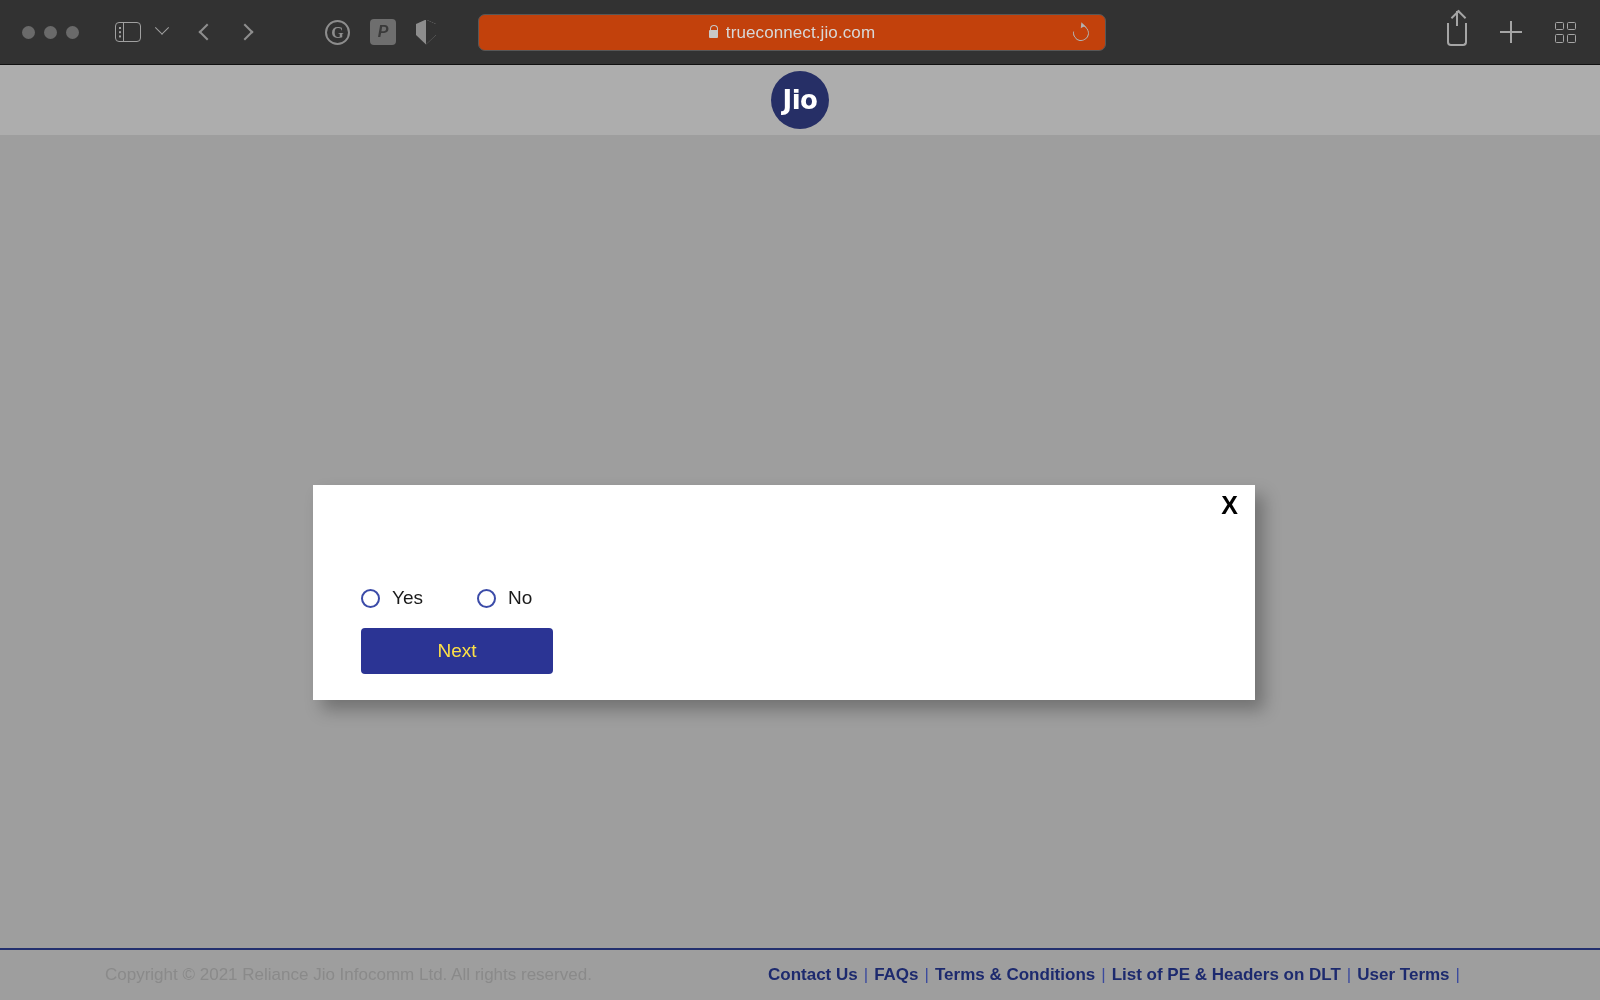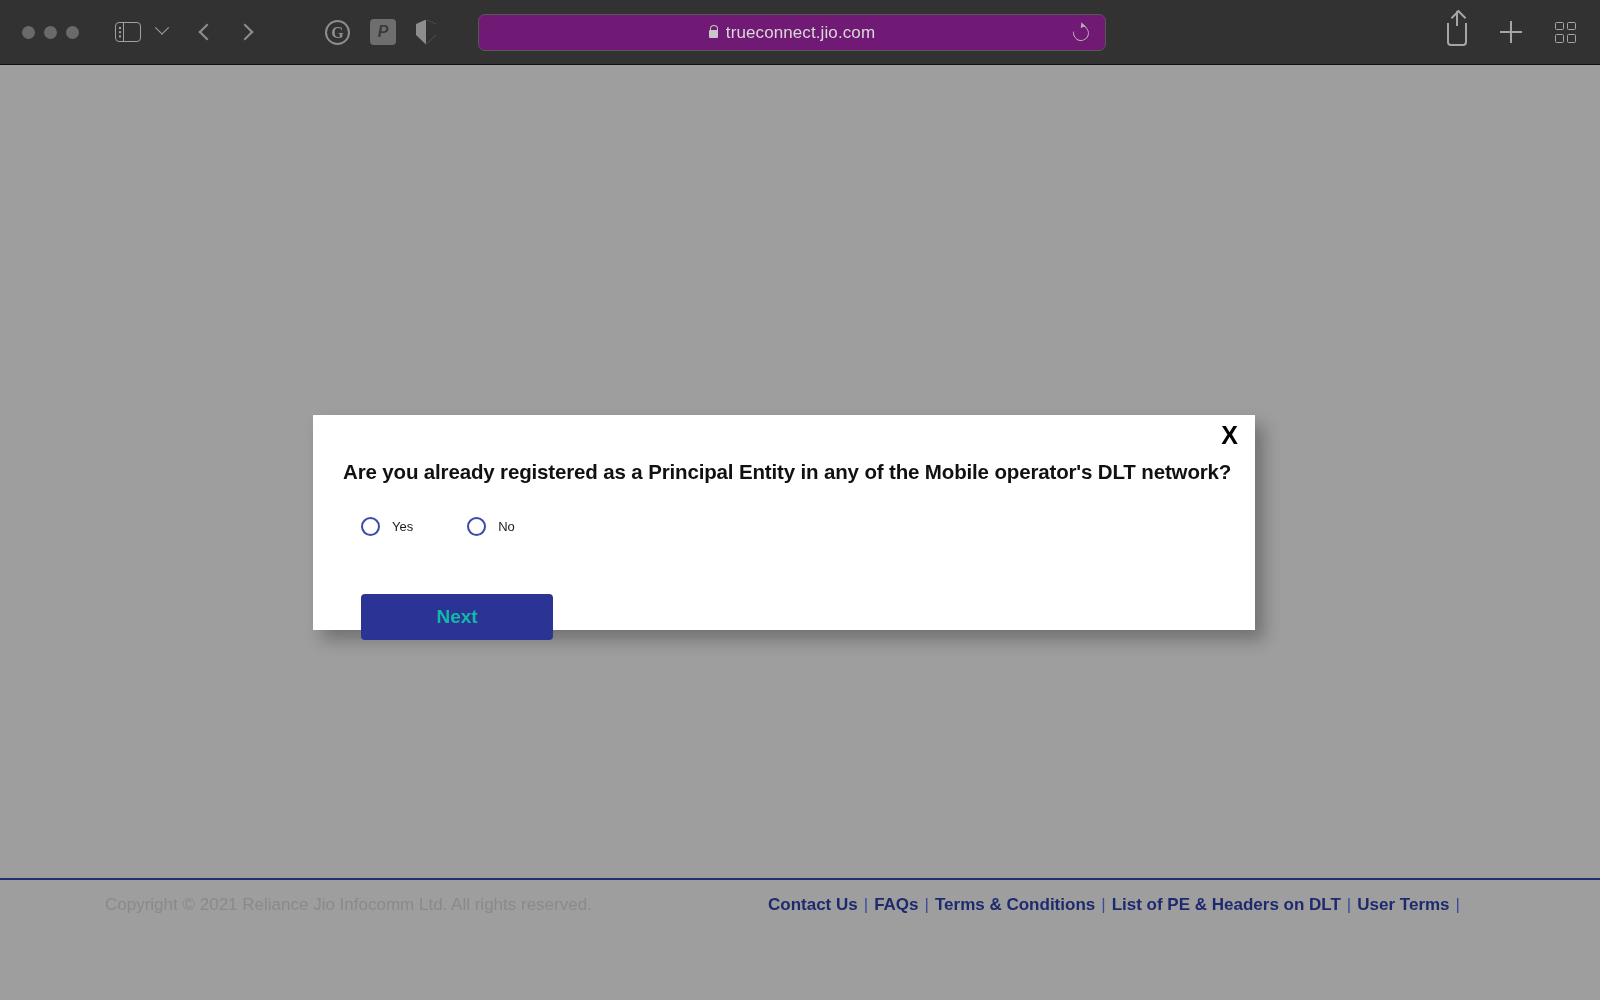--- a/index.html
+++ b/index.html
@@ -135,21 +135,21 @@
     background: #323232;
     clip-path: polygon(0 0, 100% 18%, 100% 62%, 0 100%);
   }
 
   .address-bar {
     position: absolute;
     left: 478px;
     top: 14px;
     width: 628px;
     height: 37px;
-    background: #701a75;
+    background: #c2410c;
     border: 1px solid #575757;
     border-radius: 7px;
     display: flex;
     align-items: center;
     justify-content: center;
   }
   .url-wrap {
     display: flex;
     align-items: center;
     gap: 8px;
@@ -336,39 +336,38 @@
     cursor: pointer;
   }
   .radio-mark {
     width: 19px; height: 19px;
     border: 2px solid #3b4ba8;
     border-radius: 50%;
     background: #fff;
     display: block;
   }
   .radio-label {
-    font-size: 13px;
+    font-size: 19px;
     color: #1a1a1a;
   }
 
   .next-button {
     position: absolute;
     left: 48px;
     top: 143px;
     width: 192px;
     height: 46px;
     background: #2b3494;
-    color: #14b8a6;
+    color: #fde047;
     font-size: 19px;
-    font-weight: bold;
+    font-weight: normal;
     border: none;
     border-radius: 4px;
     cursor: pointer;
     font-family: "Liberation Sans", sans-serif;
-    margin-top: 36px;
   }
 
   
   .site-footer {
     position: absolute;
     left: 0; bottom: 0;
     width: 1600px;
     height: 52px;
     border-top: 2px solid #23306e;
     background: #9e9e9e;
@@ -443,27 +442,29 @@
         <i></i>
         <i></i>
         <i></i>
         <i></i>
       </span>
     </div>
   </div>
 
   <div class="page">
 
+    <div class="site-header">
+      <div class="jio-logo">Jio</div>
+    </div>
 
     <div class="page-body">
 
       <div class="modal">
         <button class="modal-close">X</button>
 
-        <div class="modal-question">Are you already registered as a Principal Entity in any of the Mobile operator's DLT network?</div>
 
         <div class="radio-row">
           <label class="radio-opt">
             <span class="radio-mark"></span>
             <span class="radio-label">Yes</span>
           </label>
           <label class="radio-opt">
             <span class="radio-mark"></span>
             <span class="radio-label">No</span>
           </label>

